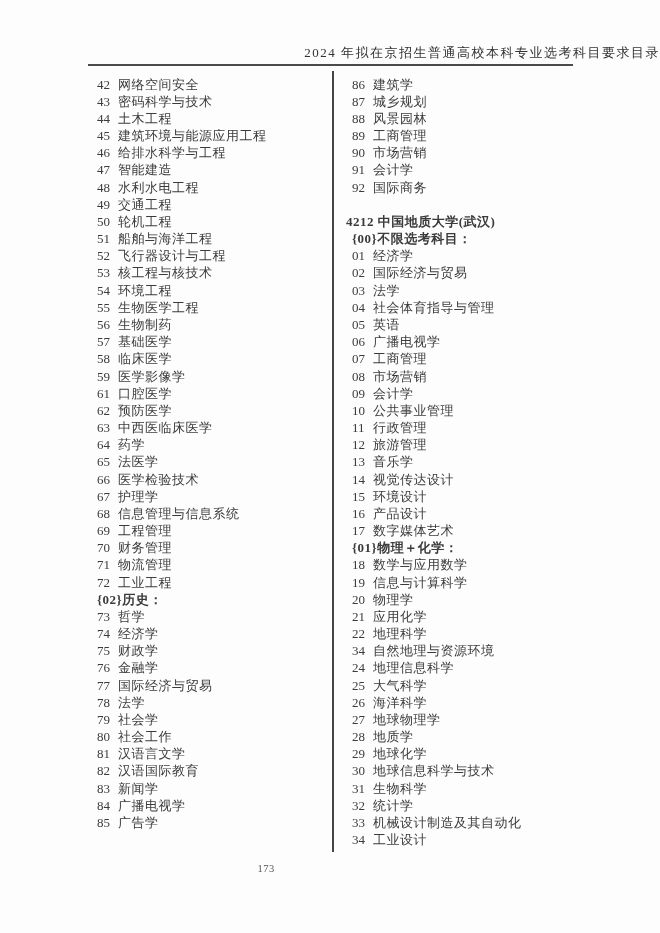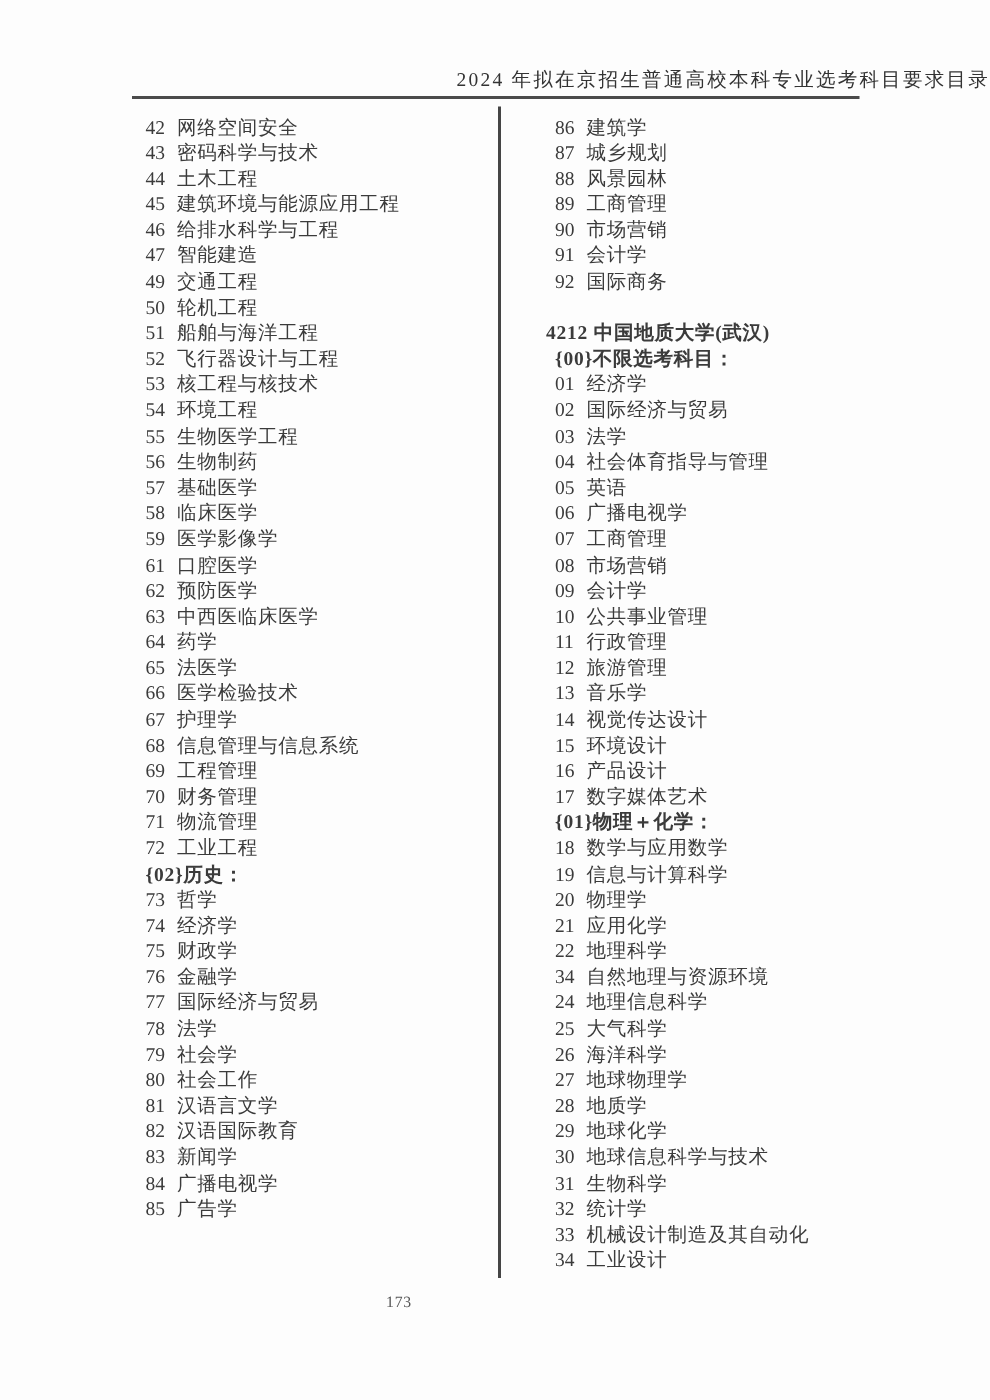--- a/index.html
+++ b/index.html
@@ -24,21 +24,21 @@
   }
   .col-divider {
     position:absolute; left:332px; top:71px;
     width:2px; height:781px; background:#454545;
   }
   .column {
     position:absolute; top:76px;
     display:flex; flex-direction:column;justify-content:flex-end;
   }
   .column.left  { left:97px;  width:220px; }
-  .column.right { left:370px; width:240px; }
+  .column.right { left:352px; width:240px; }
   .row {
     height:17.18px;
     display:flex; align-items:center;
     font-size:13px; letter-spacing:0.5px;
     white-space:nowrap;
   }
   .row .num { width:21px; flex:0 0 21px; letter-spacing:0; }
   .row.header { font-weight:bold; }
   .row.school { font-weight:bold; margin-left:-6px; letter-spacing:0.5px; }
   .row.blank  { }
@@ -76,20 +76,24 @@
     </div>
     <div class="row item">
       <span class="num">46</span>
       <span class="label">给排水科学与工程</span>
     </div>
     <div class="row item">
       <span class="num">47</span>
       <span class="label">智能建造</span>
     </div>
     <div class="row item">
+      <span class="num">48</span>
+      <span class="label">水利水电工程</span>
+    </div>
+    <div class="row item">
       <span class="num">49</span>
       <span class="label">交通工程</span>
     </div>
     <div class="row item">
       <span class="num">50</span>
       <span class="label">轮机工程</span>
     </div>
     <div class="row item">
       <span class="num">51</span>
       <span class="label">船舶与海洋工程</span>

